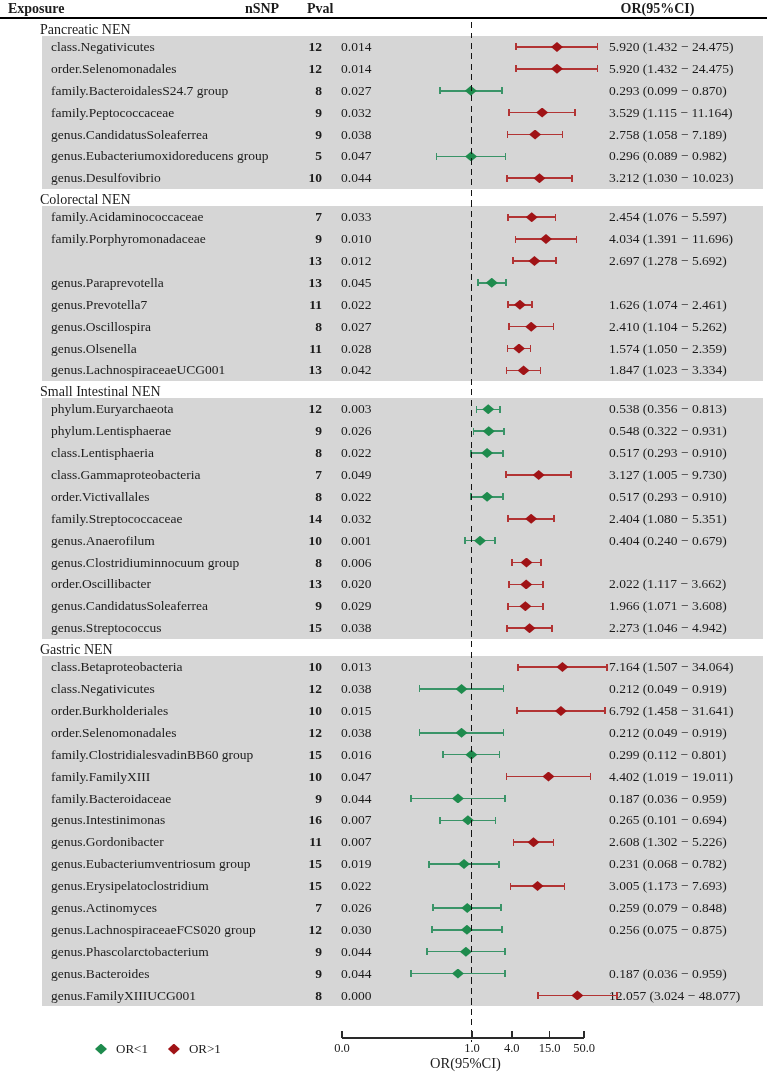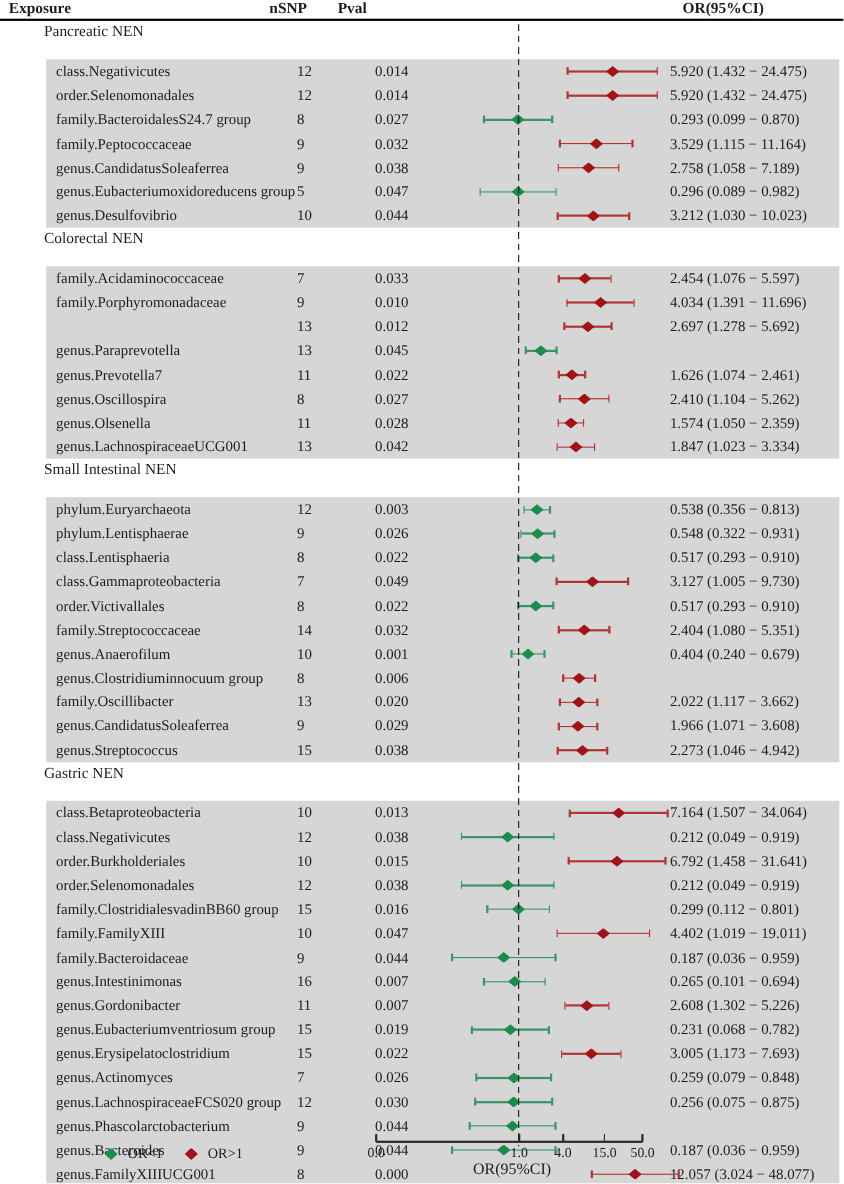--- a/index.html
+++ b/index.html
@@ -11,28 +11,28 @@
   
   .hdr{position:absolute;top:0;left:0;width:767px;height:17px;}
   .hdr span{position:absolute;top:0;font-size:14px;font-weight:bold;line-height:17px;white-space:nowrap;}
   .hdr-rule{position:absolute;top:17px;left:0;width:767px;height:2.4px;background:#000;}
   .h-exposure{left:8px;}
   .h-nsnp{left:236px;width:52px;text-align:center;}
   .h-pval{left:307px;}
   .h-orci{left:575px;width:165px;text-align:center;}
   
   #rows{position:absolute;top:19px;left:0;width:767px;}
-  .section-title{position:relative;height:35px;}
+  .section-title{position:relative;height:17px;}
   .section-title span{position:absolute;left:40px;font-size:14px;line-height:21.9px;white-space:nowrap;}
   .sect{position:relative;margin-left:34px;}
   .sect-bg{position:absolute;left:8px;right:4px;top:0;bottom:0;background:#d6d6d6;}
   .frow{position:relative;height:21.9px;}
   .frow span{position:absolute;font-size:13.5px;line-height:21.9px;white-space:nowrap;}
   .c-exp{left:17px;}
-  .c-nsnp{left:236px;width:52px;text-align:left;}
+  .c-nsnp{left:236px;width:52px;text-align:right;font-weight:bold;}
   .c-pval{left:307px;}
   .c-orci{left:575px;width:165px;text-align:left;}
   .ln{position:absolute;height:1.6px;}
   .cap{position:absolute;width:1.6px;height:7px;}
   .dm{position:absolute;width:12px;height:10px;clip-path:polygon(50% 0,100% 50%,50% 100%,0 50%);}
   
   #refline{
     position:absolute;left:470.5px;top:22px;height:1020px;width:1.8px;
     background:repeating-linear-gradient(to bottom,#141414 0 6px,transparent 6px 10.5px);
   }
@@ -298,21 +298,21 @@
         <div class="frow">
           <span class="c-exp">genus.Clostridiuminnocuum group</span>
           <span class="c-nsnp">8</span>
           <span class="c-pval">0.006</span>
           <div class="ln" style="left: 477.794px; width: 29.3346px; top: 10.15px; background: rgb(178, 52, 52);"></div>
           <div class="cap" style="left: 476.994px; top: 7.45px; background: rgb(178, 52, 52);"></div>
           <div class="cap" style="left: 506.328px; top: 7.45px; background: rgb(178, 52, 52);"></div>
           <div class="dm" style="left: 486.464px; top: 5.95px; background: rgb(160, 19, 22);"></div>
         </div>
         <div class="frow">
-          <span class="c-exp">family.Oscillibacter</span>
+          <span class="c-exp">order.Oscillibacter</span>
           <span class="c-nsnp">13</span>
           <span class="c-pval">0.020</span>
           <span class="c-orci">2.022 (1.117 − 3.662)</span>
           <div class="ln" style="left: 475.172px; width: 34.0339px; top: 10.15px; background: rgb(178, 52, 52);"></div>
           <div class="cap" style="left: 474.372px; top: 7.45px; background: rgb(178, 52, 52);"></div>
           <div class="cap" style="left: 508.405px; top: 7.45px; background: rgb(178, 52, 52);"></div>
           <div class="dm" style="left: 486.182px; top: 5.95px; background: rgb(160, 19, 22);"></div>
         </div>
         <div class="frow">
           <span class="c-exp">genus.CandidatusSoleaferrea</span>

